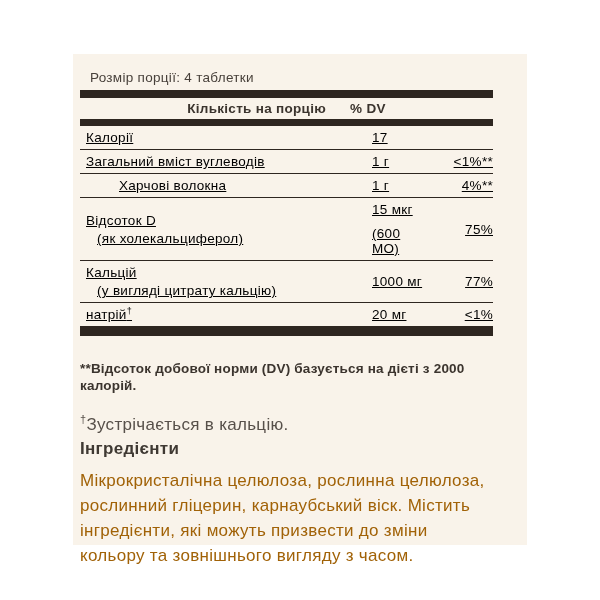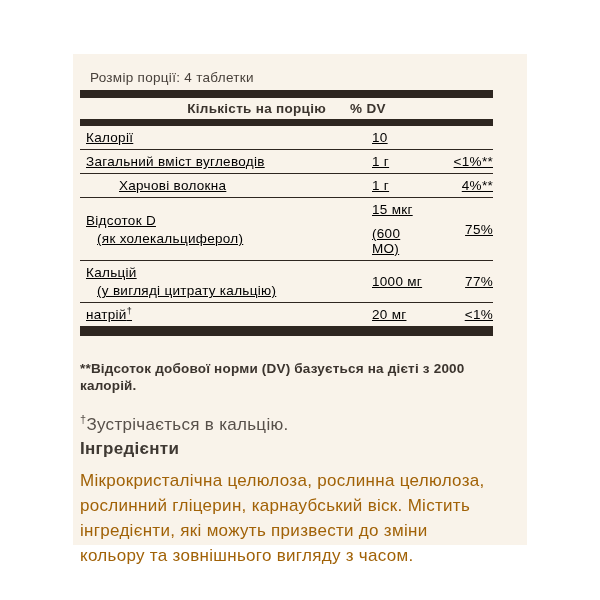--- a/index.html
+++ b/index.html
@@ -65,21 +65,21 @@
         <span>Кількість на порцію</span>
         <span>% DV</span>
       </div>
 
       <div class="bar bar-mid"></div>
 
       <div class="trow">
         <div class="cl">
           <div>Калорії</div>
         </div>
-        <div class="ca">10</div>
+        <div class="ca">17</div>
         <div class="cd"></div>
       </div>
 
       <div class="trow">
         <div class="cl">
           <div>Загальний вміст вуглеводів</div>
         </div>
         <div class="ca">1 г</div>
         <div class="cd">&lt;1%**</div>
       </div>

